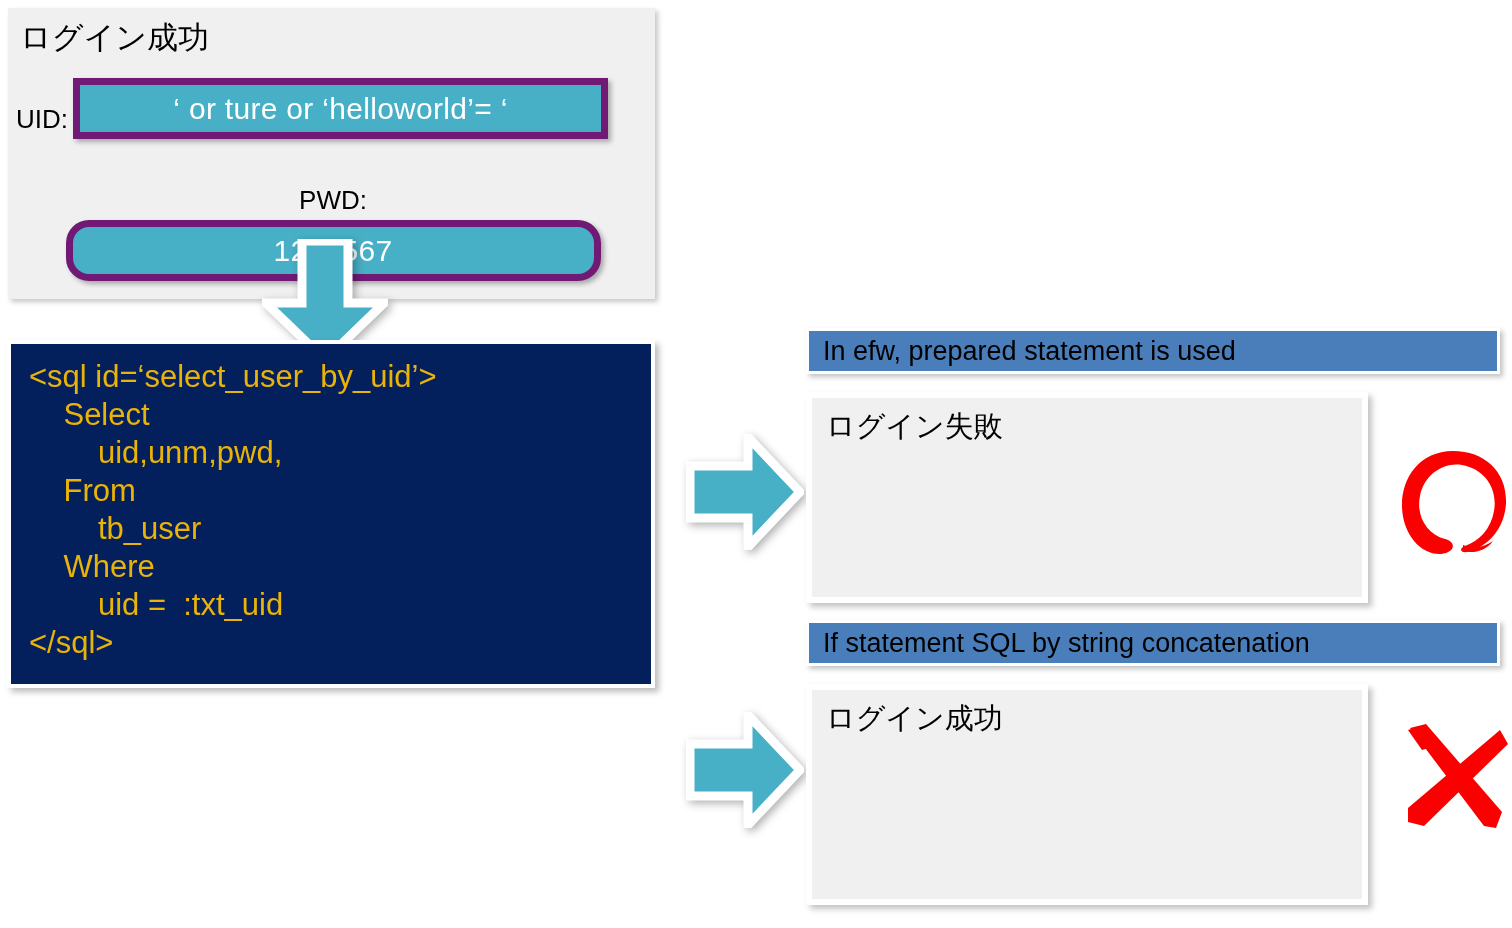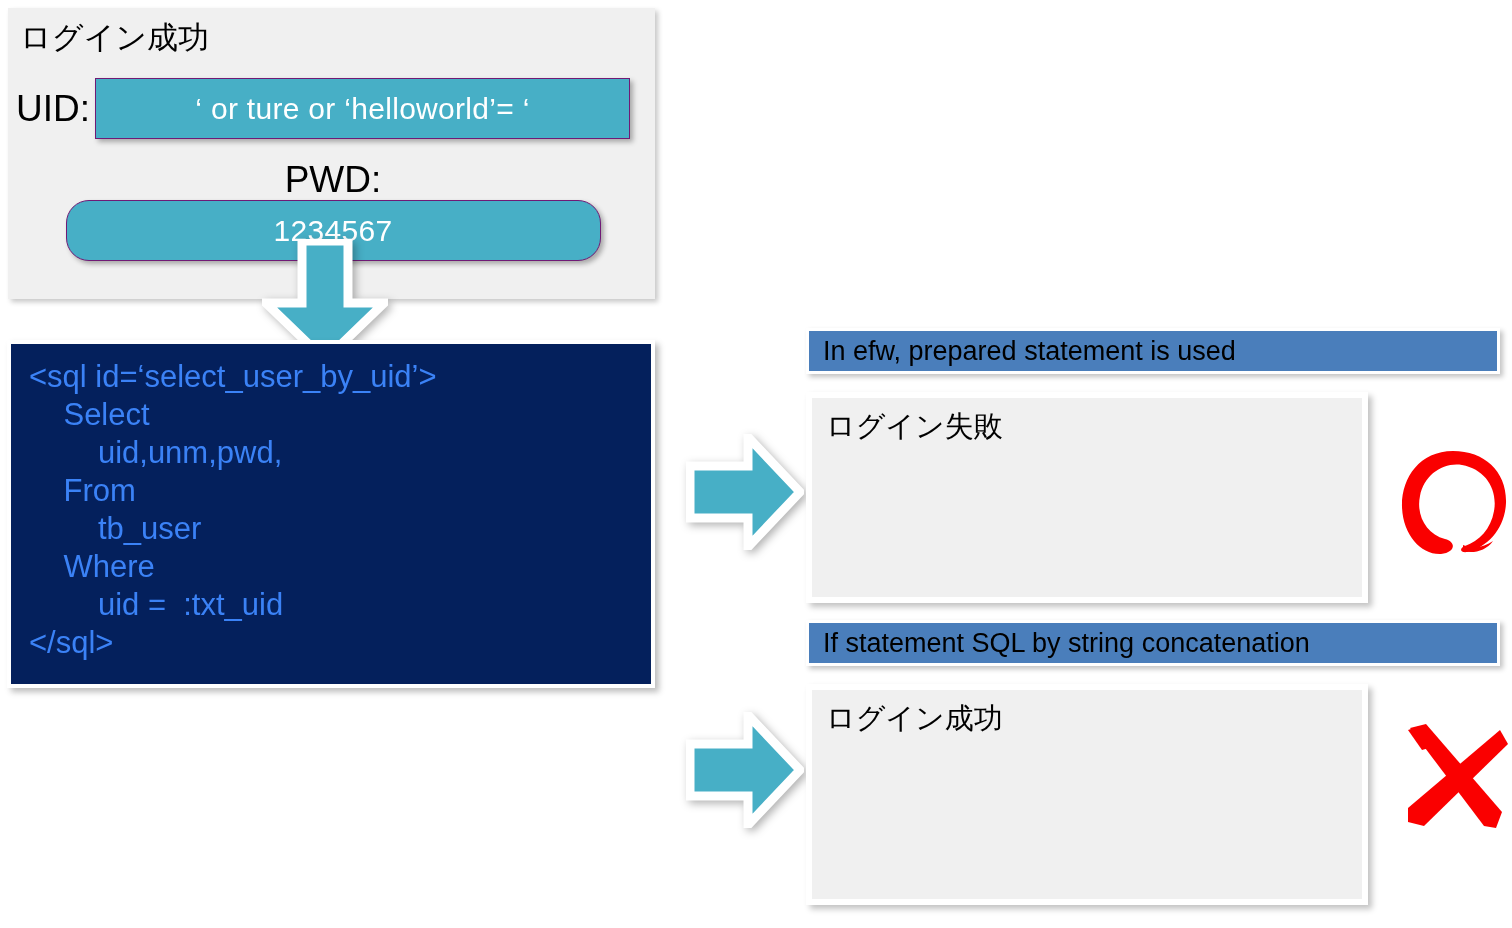--- a/index.html
+++ b/index.html
@@ -37,29 +37,30 @@
   .field-row {
     position: absolute;
     left: 8px;
     display: flex;
     align-items: center;
     width: 634px;
   }
   #uid-row { top: 70px; }
   #pwd-row { top: 152px; flex-direction: column; }
   .field-label {
-    font-size: 37px;
+    font-size: 26px;
     line-height: 40px;
     white-space: nowrap;
     flex: 0 0 auto;
+    margin-top: 20px;
   }
   .field-box {
     flex: 0 0 auto;
     background: #47AFC6;
-    border: 1px solid #701a75;
+    border: 7px solid #701a75;
     box-shadow: 3px 3px 5px rgba(0,0,0,0.30);
     box-sizing: border-box;
     height: 61px;
     display: flex;
     align-items: center;
     justify-content: center;
   }
   #uid-row .field-box { width: 535px; margin-left: 5px; }
   #pwd-row .field-box { width: 535px; margin-left: 0px; border-radius: 23px; }
   .field-value {
@@ -94,21 +95,21 @@
   }
   #sql-inner {
     width: 100%;
     height: 100%;
     background: #04205C;
     box-sizing: border-box;
     padding: 14px 14px 10px 18px;
   }
   #sql-code {
     margin: 0;
-    color: #3b82f6;
+    color: #eab308;
     font-family: "Liberation Sans", "DejaVu Sans", sans-serif;
     font-size: 31px;
     line-height: 38px;
     white-space: pre;
   }
 
   
   .result-arrow {
     position: absolute;
     width: 118px;

